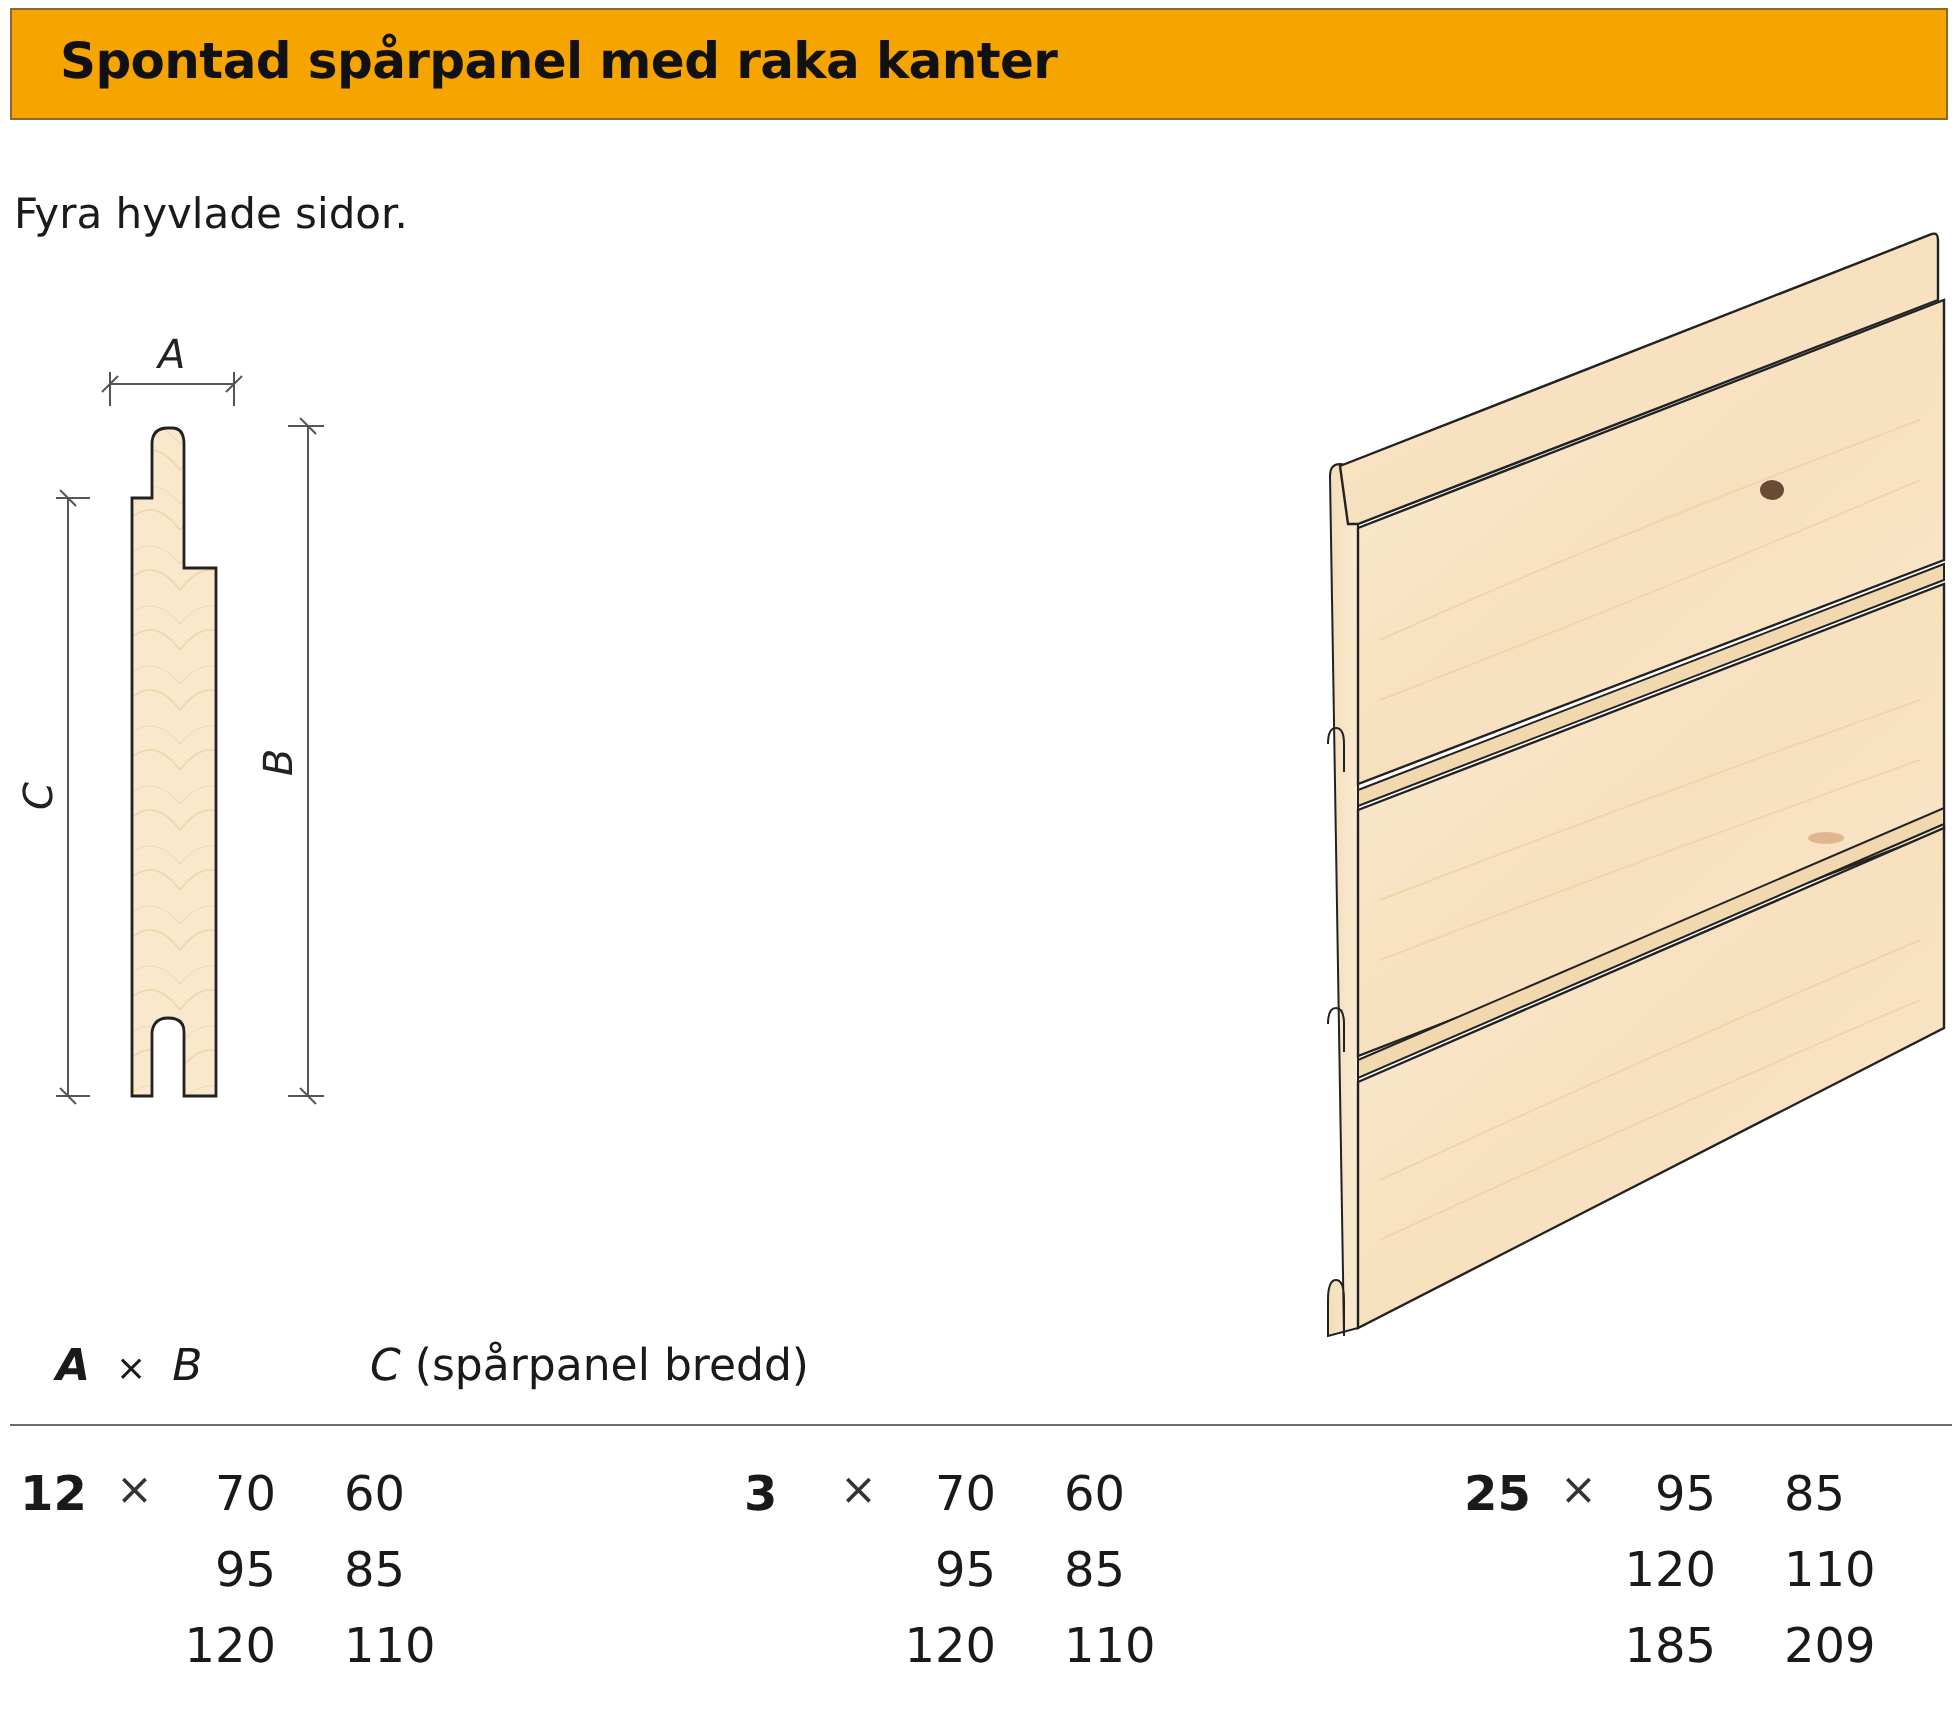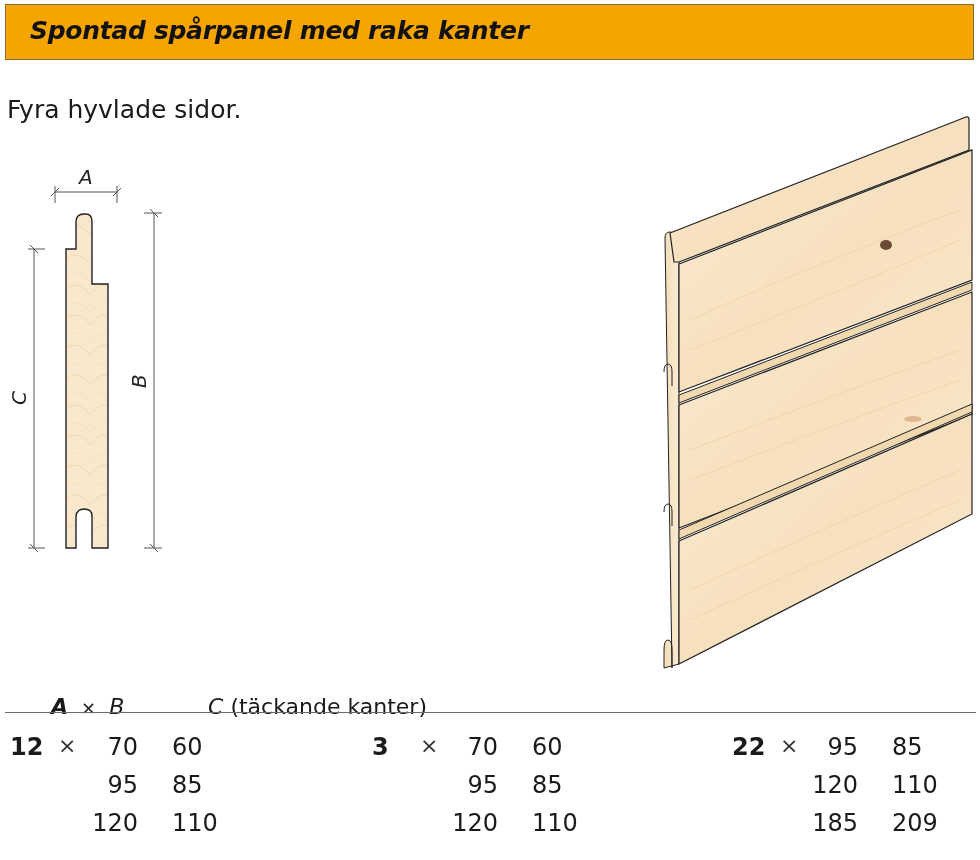--- a/index.html
+++ b/index.html
@@ -1,25 +1,25 @@
 <!DOCTYPE html>
 <html><head>
 <meta charset="utf-8">
 <style>
   html, body { margin:0; padding:0; background:#ffffff; }
   body { width:980px; height:860px; position:relative; overflow:hidden;
          font-family: "DejaVu Sans", sans-serif; color:#1a1a1a; }
   .header { position:absolute; left:5px; top:4px; width:969px; height:56px;
             background:#F5A400; border:1px solid #8a6a2a; box-sizing:border-box; }
   .header-title { position:absolute; left:24px; top:11px; font-size:25px; font-weight:bold;
-                  color:#111; letter-spacing:-0.3px;font-style:italic; }
-  .subtitle { position:absolute; left:7px; top:95px; font-size:25px; color:#1a1a1a; font-weight:normal; }
+                  color:#111; letter-spacing:-0.3px; }
+  .subtitle { position:absolute; left:7px; top:95px; font-size:21px; color:#1a1a1a; font-weight:normal; }
   .diagram { position:absolute; left:0; top:150px; }
   .panel-illus { position:absolute; left:650px; top:100px; }
-  .colhead { position:absolute; top:694px; font-size:22px; color:#1a1a1a;margin-left:23px; }
+  .colhead { position:absolute; top:671px; font-size:22px; color:#1a1a1a; }
   .divider { position:absolute; left:5px; top:712px; width:971px; height:0; border-top:1.5px solid #6b6b6b; }
   .group { position:absolute; top:733px; font-size:24px; }
   .row { height:38px; position:relative; }
   .thick { position:absolute; font-weight:bold; }
   .times { position:absolute; font-size:22px; color:#333; }
   .val-b { position:absolute; text-align:right; width:60px; }
   .val-c { position:absolute; width:60px; }
 </style>
 </head>
 <body>
@@ -109,21 +109,21 @@
   <path d="M664 512 Q664 504 668 504 Q672 504 672 512 L672 526" fill="none" stroke="#222" stroke-width="1"></path>
 </svg>
 
 <div class="colhead" style="left:28px;">
   <b><i>A</i></b>
   <span style="font-size:18px;margin:0 6px;">×</span>
   <i>B</i>
 </div>
 <div class="colhead" style="left:185px;">
   <i>C</i>
-  <span>(täckande kanter)</span>
+  <span>(spårpanel bredd)</span>
 </div>
 
 <div class="divider"></div>
 
 <div class="group" style="left:0;">
   <div class="row">
     <span class="thick" style="left:10px;text-align:right;">12</span>
     <span class="times" style="left:58px;">×</span>
     <span class="val-b" style="left:78px;">70</span>
     <span class="val-c" style="left:172px;">60</span>
@@ -150,21 +150,21 @@
     <span class="val-c" style="left:172px;">85</span>
   </div>
   <div class="row">
     <span class="val-b" style="left:78px;">120</span>
     <span class="val-c" style="left:172px;">110</span>
   </div>
 </div>
 
 <div class="group" style="left:700px;">
   <div class="row">
-    <span class="thick" style="left:32px;">22</span>
+    <span class="thick" style="left:32px;">25</span>
     <span class="times" style="left:80px;">×</span>
     <span class="val-b" style="left:98px;">95</span>
     <span class="val-c" style="left:192px;">85</span>
   </div>
   <div class="row">
     <span class="val-b" style="left:98px;">120</span>
     <span class="val-c" style="left:192px;">110</span>
   </div>
   <div class="row">
     <span class="val-b" style="left:98px;">185</span>

